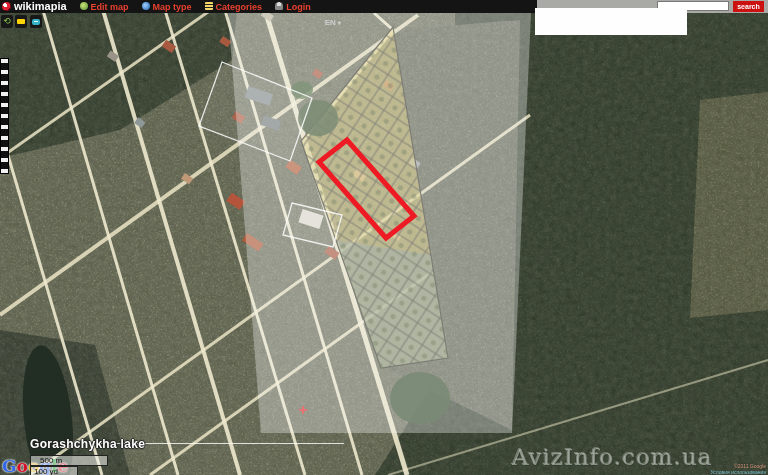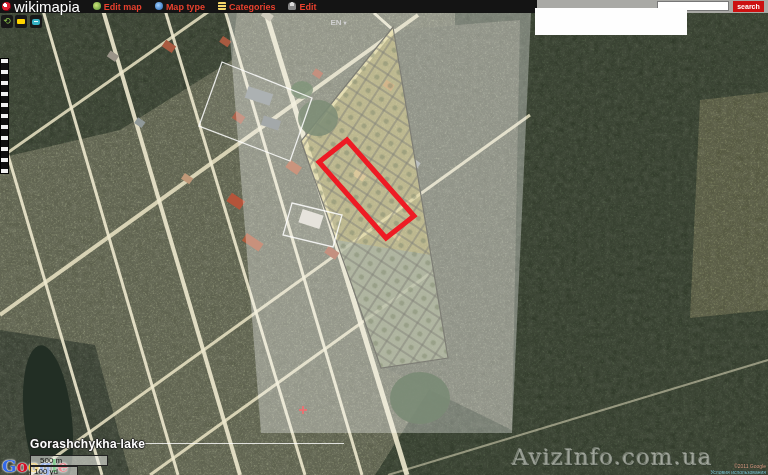--- a/index.html
+++ b/index.html
@@ -7,21 +7,21 @@
        font-family:"Liberation Sans",sans-serif;background:#8a9372;}
   .stage{position:absolute;inset:0;width:768px;height:475px;}
 
   
   .topbar-black{position:absolute;left:0;top:0;width:537px;height:13px;background:#141414;
     display:flex;align-items:center;z-index:20;}
   .topbar-gray{position:absolute;left:537px;top:0;width:231px;height:13px;background:#a9a9a5;z-index:20;}
   .logo-wrap{display:flex;align-items:center;margin-left:2px;}
   .logo-mark{width:9px;height:9px;border-radius:50%;
     background:radial-gradient(circle at 35% 35%,#fff 0 2px,#d23 2px 5px,#801 5px);margin-right:3px;}
-  .logo-text{color:#fff;font-size:15px;font-weight:normal;letter-spacing:0px;line-height:13px;}
+  .logo-text{color:#fff;font-size:11px;font-weight:bold;letter-spacing:0px;line-height:13px;}
   .menu-item{display:flex;margin-left:13px;cursor:pointer;}
   .menu-ico{width:8px;height:8px;border-radius:50%;margin-right:3px;}
   .ico-edit{background:radial-gradient(circle at 40% 40%,#cfe37a,#4f8f2f);}
   .ico-maptype{background:radial-gradient(circle at 40% 40%,#9fd0ff,#1d5fae);}
   .ico-categories{background:linear-gradient(#f5d76a 0 2px,#222 2px 3px,#f5d76a 3px 5px,#222 5px 6px,#f5d76a 6px 8px);border-radius:1px;}
   .ico-login{background:radial-gradient(circle at 50% 30%,#ddd 0 2px,#888 2px);border-radius:50% 50% 20% 20%;}
   .menu-label{color:#e8412e;font-size:9px;font-weight:bold;}
   .lang{color:#cfcfcf;font-size:8px;font-weight:bold;margin-left:14px;display:flex;align-items:center;margin-top:32px;}
   .caret{font-size:6px;color:#cfcfcf;margin-left:2px;}
   .search-input{position:absolute;left:657px;top:1px;width:72px;height:10px;border:1px solid #777;
@@ -173,21 +173,21 @@
   <div class="menu-item">
     <span class="menu-ico ico-maptype"></span>
     <span class="menu-label">Map type</span>
   </div>
   <div class="menu-item">
     <span class="menu-ico ico-categories"></span>
     <span class="menu-label">Categories</span>
   </div>
   <div class="menu-item">
     <span class="menu-ico ico-login"></span>
-    <span class="menu-label">Edit</span>
+    <span class="menu-label">Login</span>
   </div>
   <div class="lang">
     <span>EN</span>
     <span class="caret">▾</span>
   </div>
 </div>
 <div class="topbar-gray"></div>
 <input class="search-input" type="text" placeholder="" style="">
 <button class="search-btn">search</button>
 <div class="blank-box"></div>

